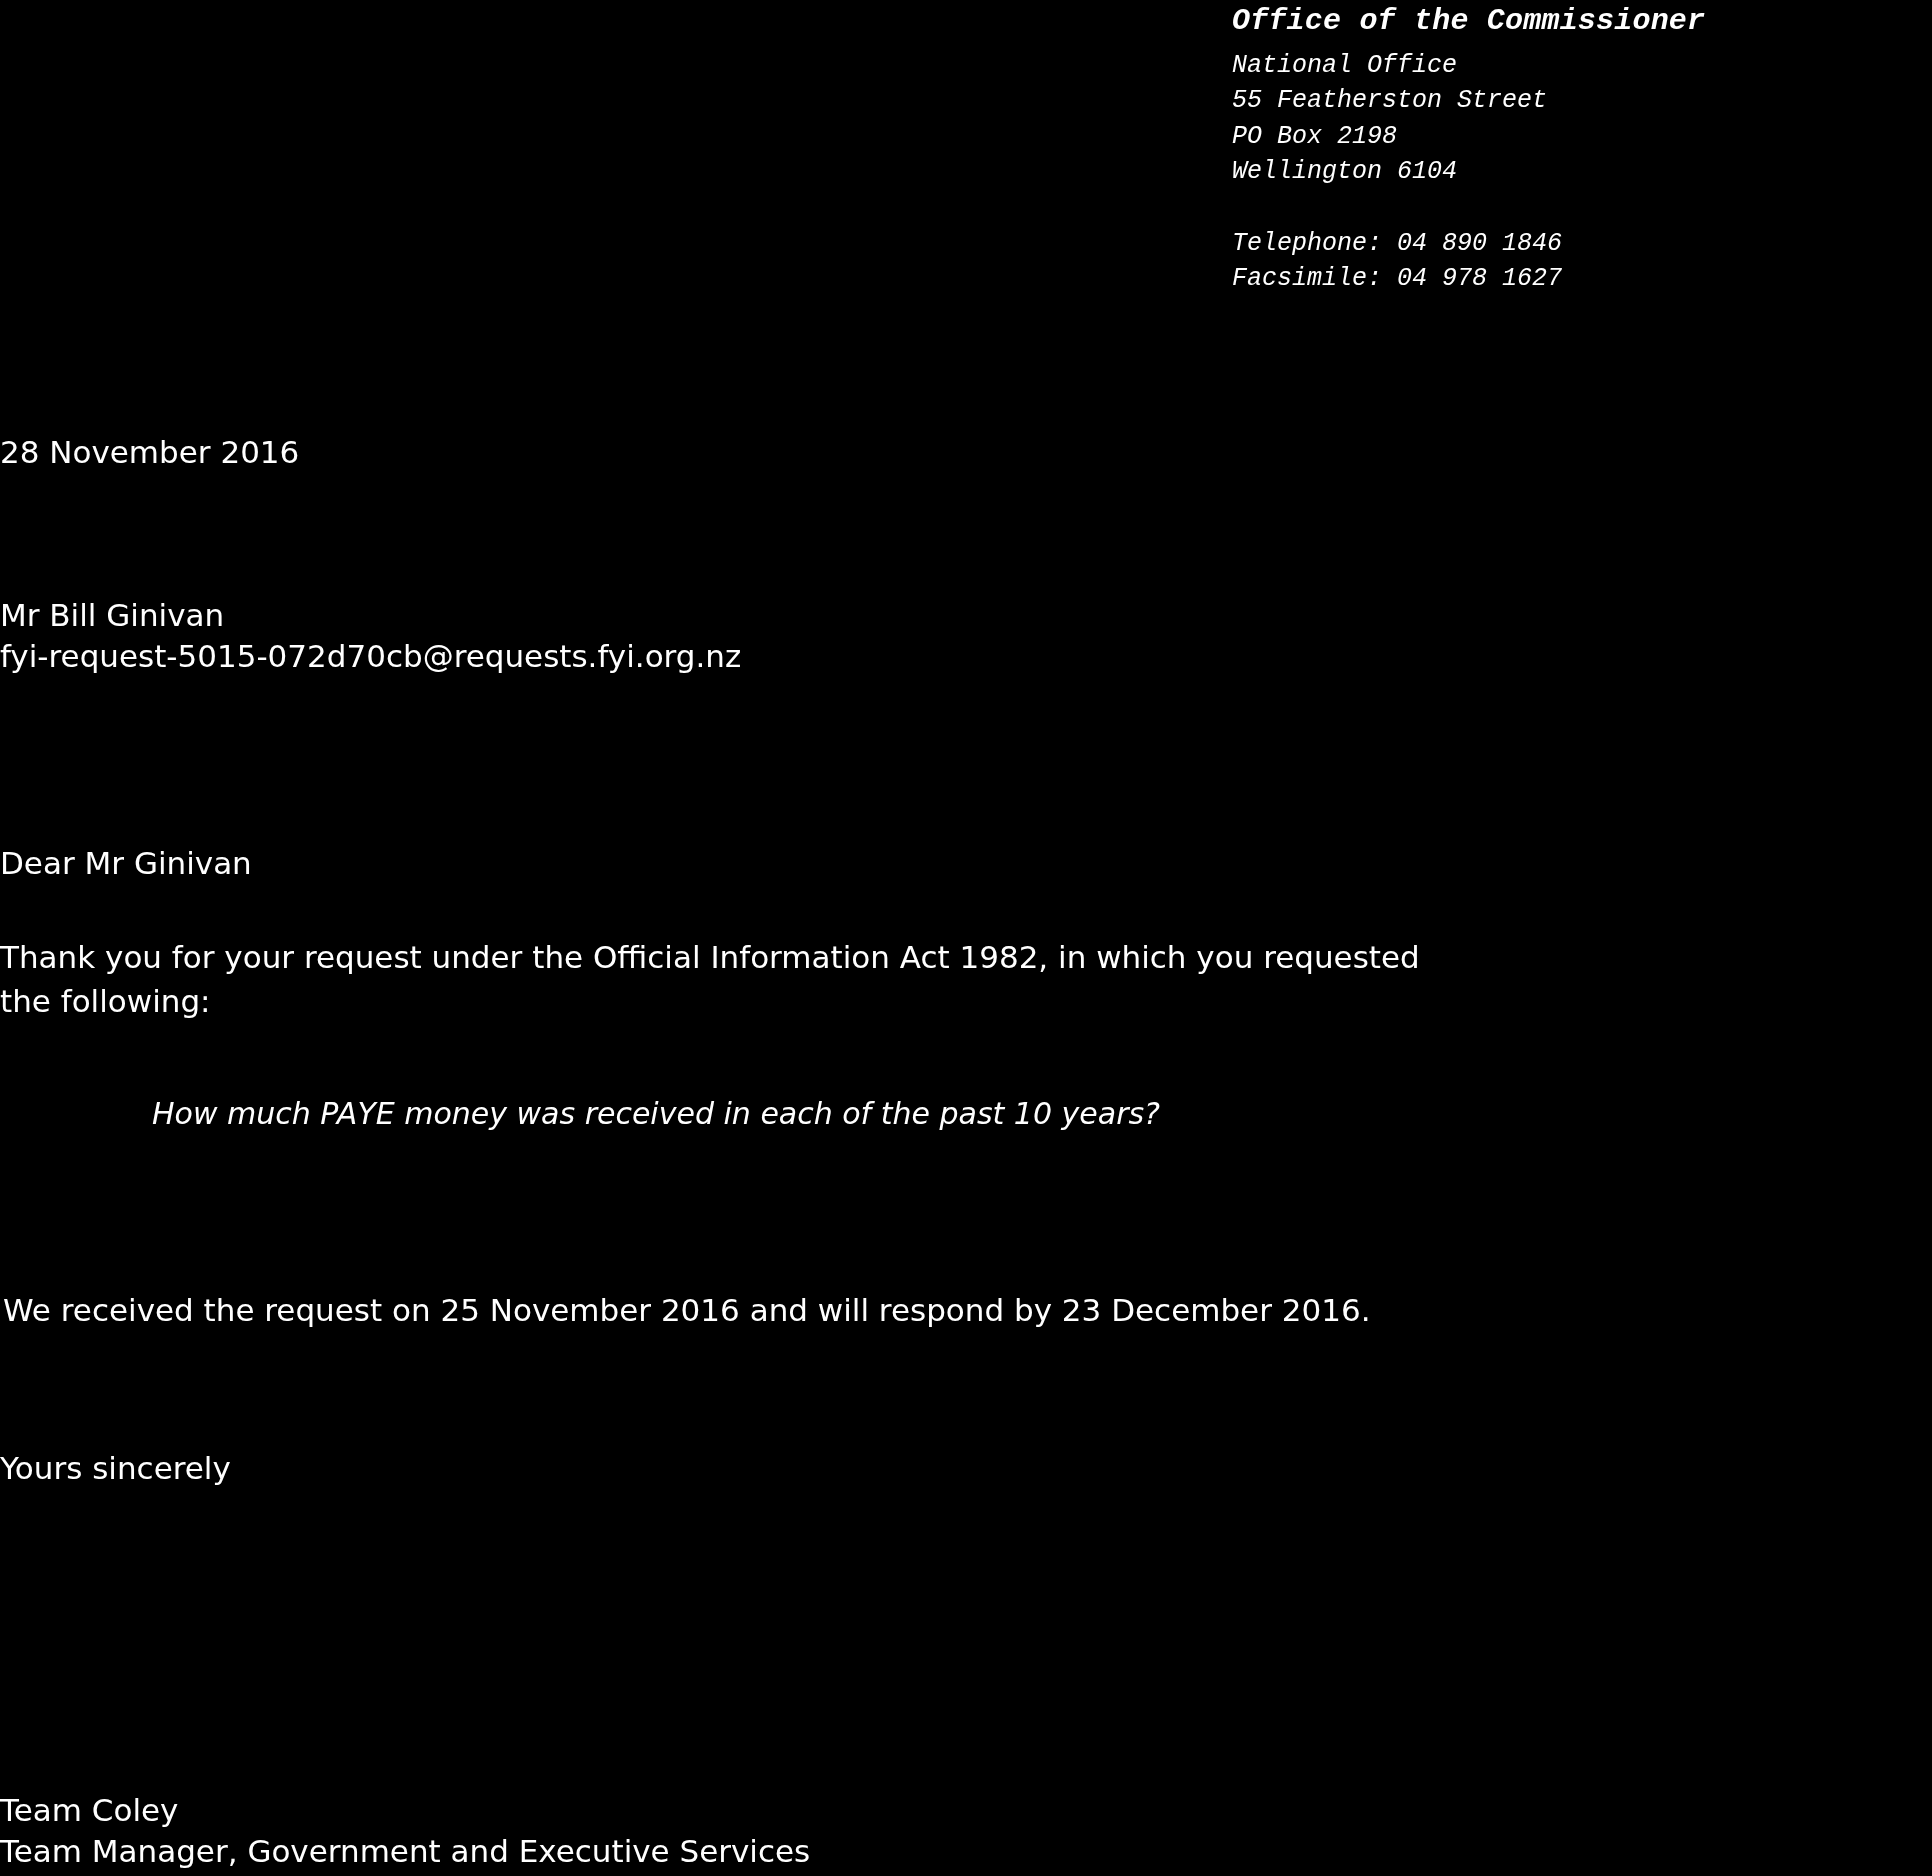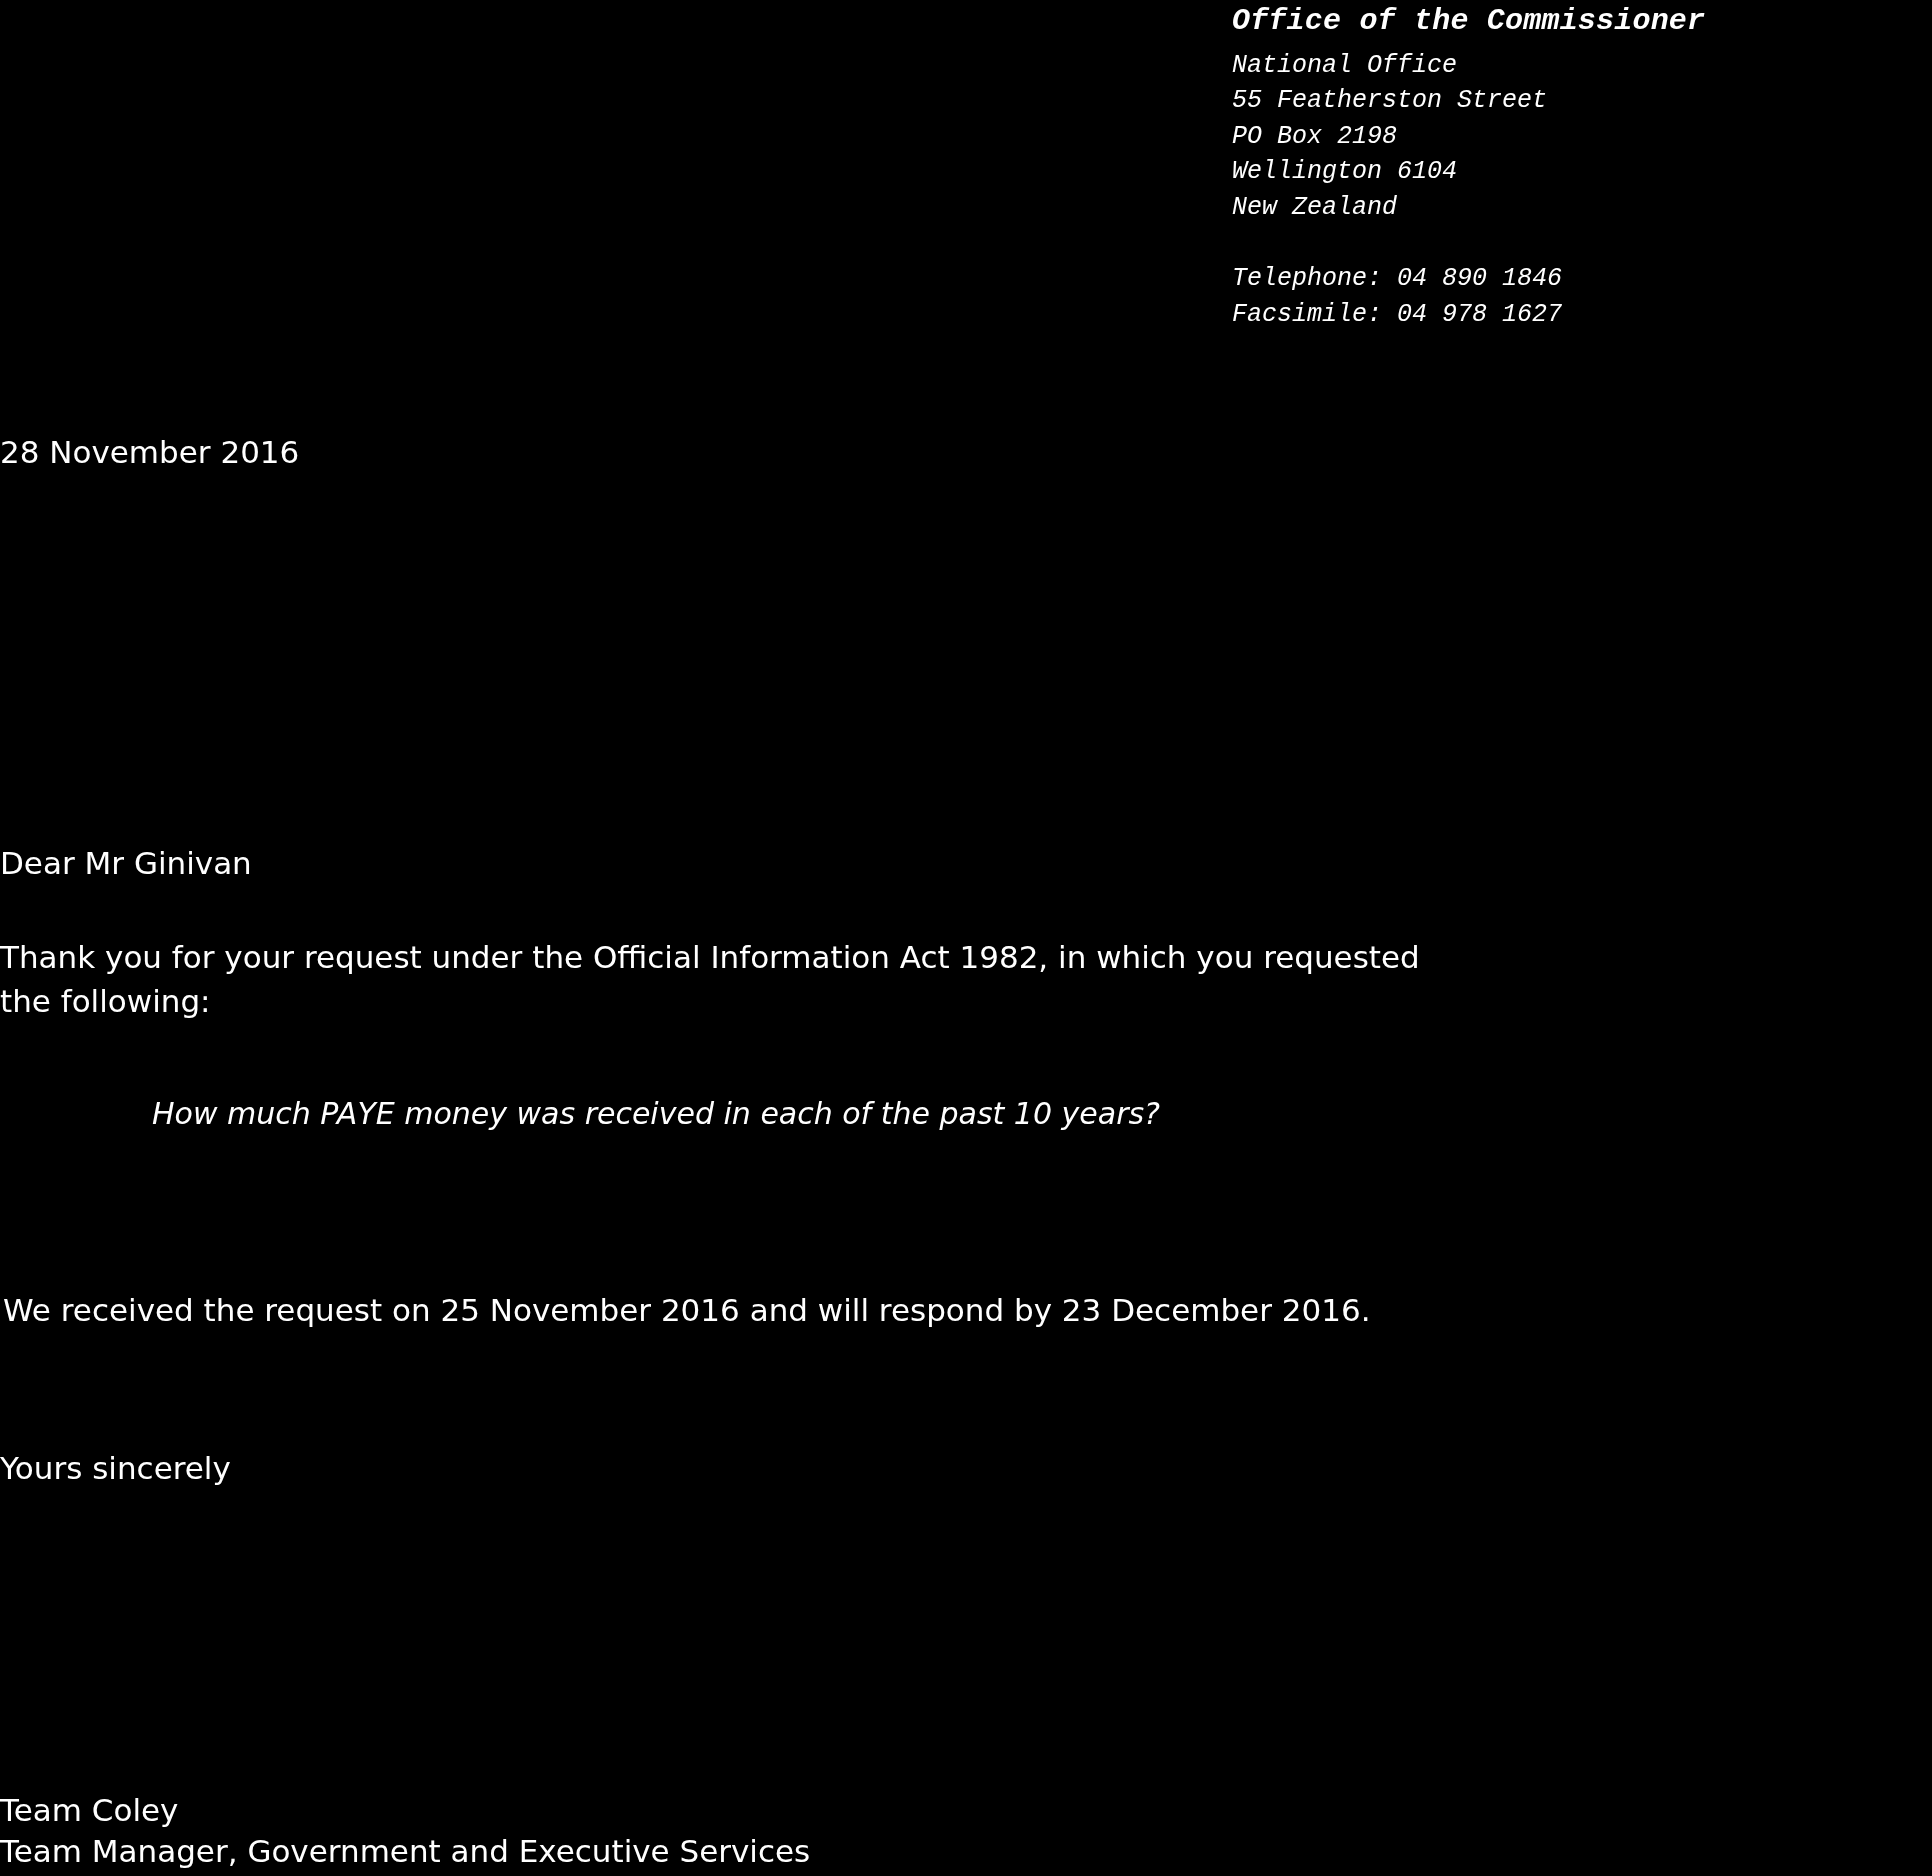--- a/index.html
+++ b/index.html
@@ -123,28 +123,31 @@
 <body>
 
 <div class="page">
 
   <div class="letterhead">
     <div class="lh-title">Office of the Commissioner</div>
     <div class="lh-line">National Office</div>
     <div class="lh-line">55 Featherston Street</div>
     <div class="lh-line">PO Box 2198</div>
     <div class="lh-line">Wellington 6104</div>
-    <div class="lh-line">New Zealand</div>
     <div class="lh-gap"></div>
     <div class="lh-line">Telephone: 04 890 1846</div>
     <div class="lh-line">Facsimile: 04 978 1627</div>
   </div>
 
   <div class="date">28 November 2016</div>
 
+  <div class="recipient">
+    <span class="line">Mr Bill Ginivan</span>
+    <span class="line">fyi-request-5015-072d70cb@requests.fyi.org.nz</span>
+  </div>
 
   <div class="salutation">Dear Mr Ginivan</div>
 
   <div class="para1">
     <span class="line">Thank you for your request under the Official Information Act 1982, in which you requested</span>
     <span class="line">the following:</span>
   </div>
 
   <div class="quote">
     <span class="line">How much PAYE money was received in each of the past 10 years?</span>

